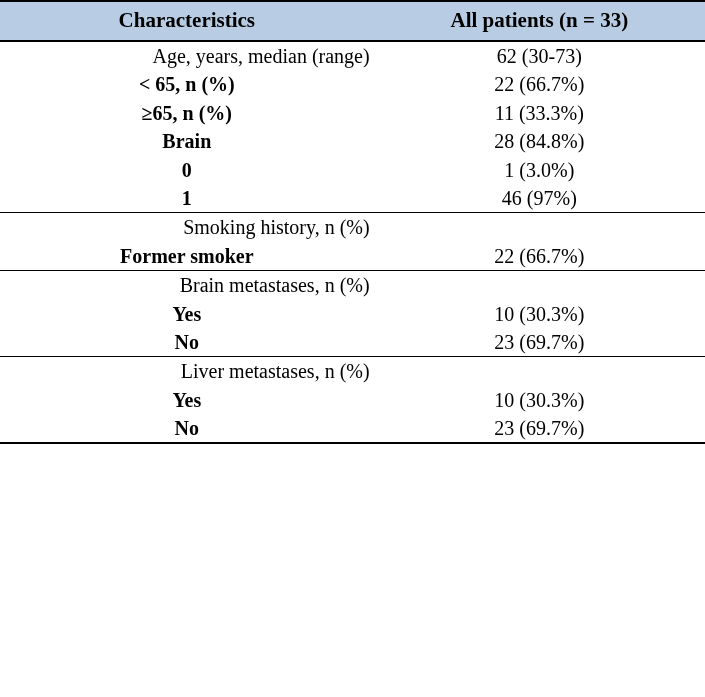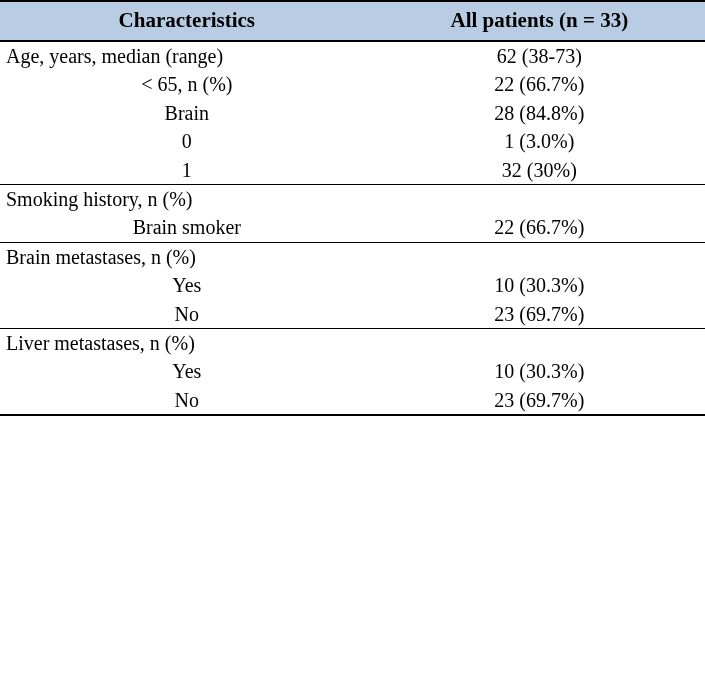--- a/index.html
+++ b/index.html
@@ -34,25 +34,26 @@
     border-top: 2px solid #000;
     border-bottom: 2px solid #000;
   }
   tbody td {
     font-size: 20px;
     padding: 3px 4px;
     vertical-align: middle;
     line-height: 1.12;
   }
   td.char-left {
-    text-align: left;
+    text-align: right;
     padding-left: 6px;
   }
   td.char-center {
     text-align: center;
+    font-weight: bold;
   }
   td.value {
     text-align: center;
   }
   tr.group-start td {
     border-top: 1.6px solid #000;
   }
   tr.last-row td {
     border-bottom: 2px solid #000;
   }
@@ -68,44 +69,48 @@
     </colgroup>
     <thead>
       <tr>
         <th>Characteristics</th>
         <th>All patients (n = 33)</th>
       </tr>
     </thead>
     <tbody id="table-body">
         <tr class="">
           <td class="char-left">Age, years, median (range)</td>
-          <td class="value">62 (38-73)</td>
+          <td class="value">62 (30-73)</td>
         </tr>
         <tr class="">
           <td class="char-center">&lt; 65, n (%)</td>
           <td class="value">22 (66.7%)</td>
+        </tr>
+        <tr class="">
+          <td class="char-center">≥65, n (%)</td>
+          <td class="value">11 (33.3%)</td>
         </tr>
         <tr class="">
           <td class="char-center">Brain</td>
           <td class="value">28 (84.8%)</td>
         </tr>
         <tr class="">
           <td class="char-center">0</td>
           <td class="value">1 (3.0%)</td>
         </tr>
         <tr class="">
           <td class="char-center">1</td>
-          <td class="value">32 (30%)</td>
+          <td class="value">46 (97%)</td>
         </tr>
         <tr class="group-start">
           <td class="char-left">Smoking history, n (%)</td>
           <td class="value"></td>
         </tr>
         <tr class="">
-          <td class="char-center">Brain smoker</td>
+          <td class="char-center">Former smoker</td>
           <td class="value">22 (66.7%)</td>
         </tr>
         <tr class="group-start">
           <td class="char-left">Brain metastases, n (%)</td>
           <td class="value"></td>
         </tr>
         <tr class="">
           <td class="char-center">Yes</td>
           <td class="value">10 (30.3%)</td>
         </tr>

